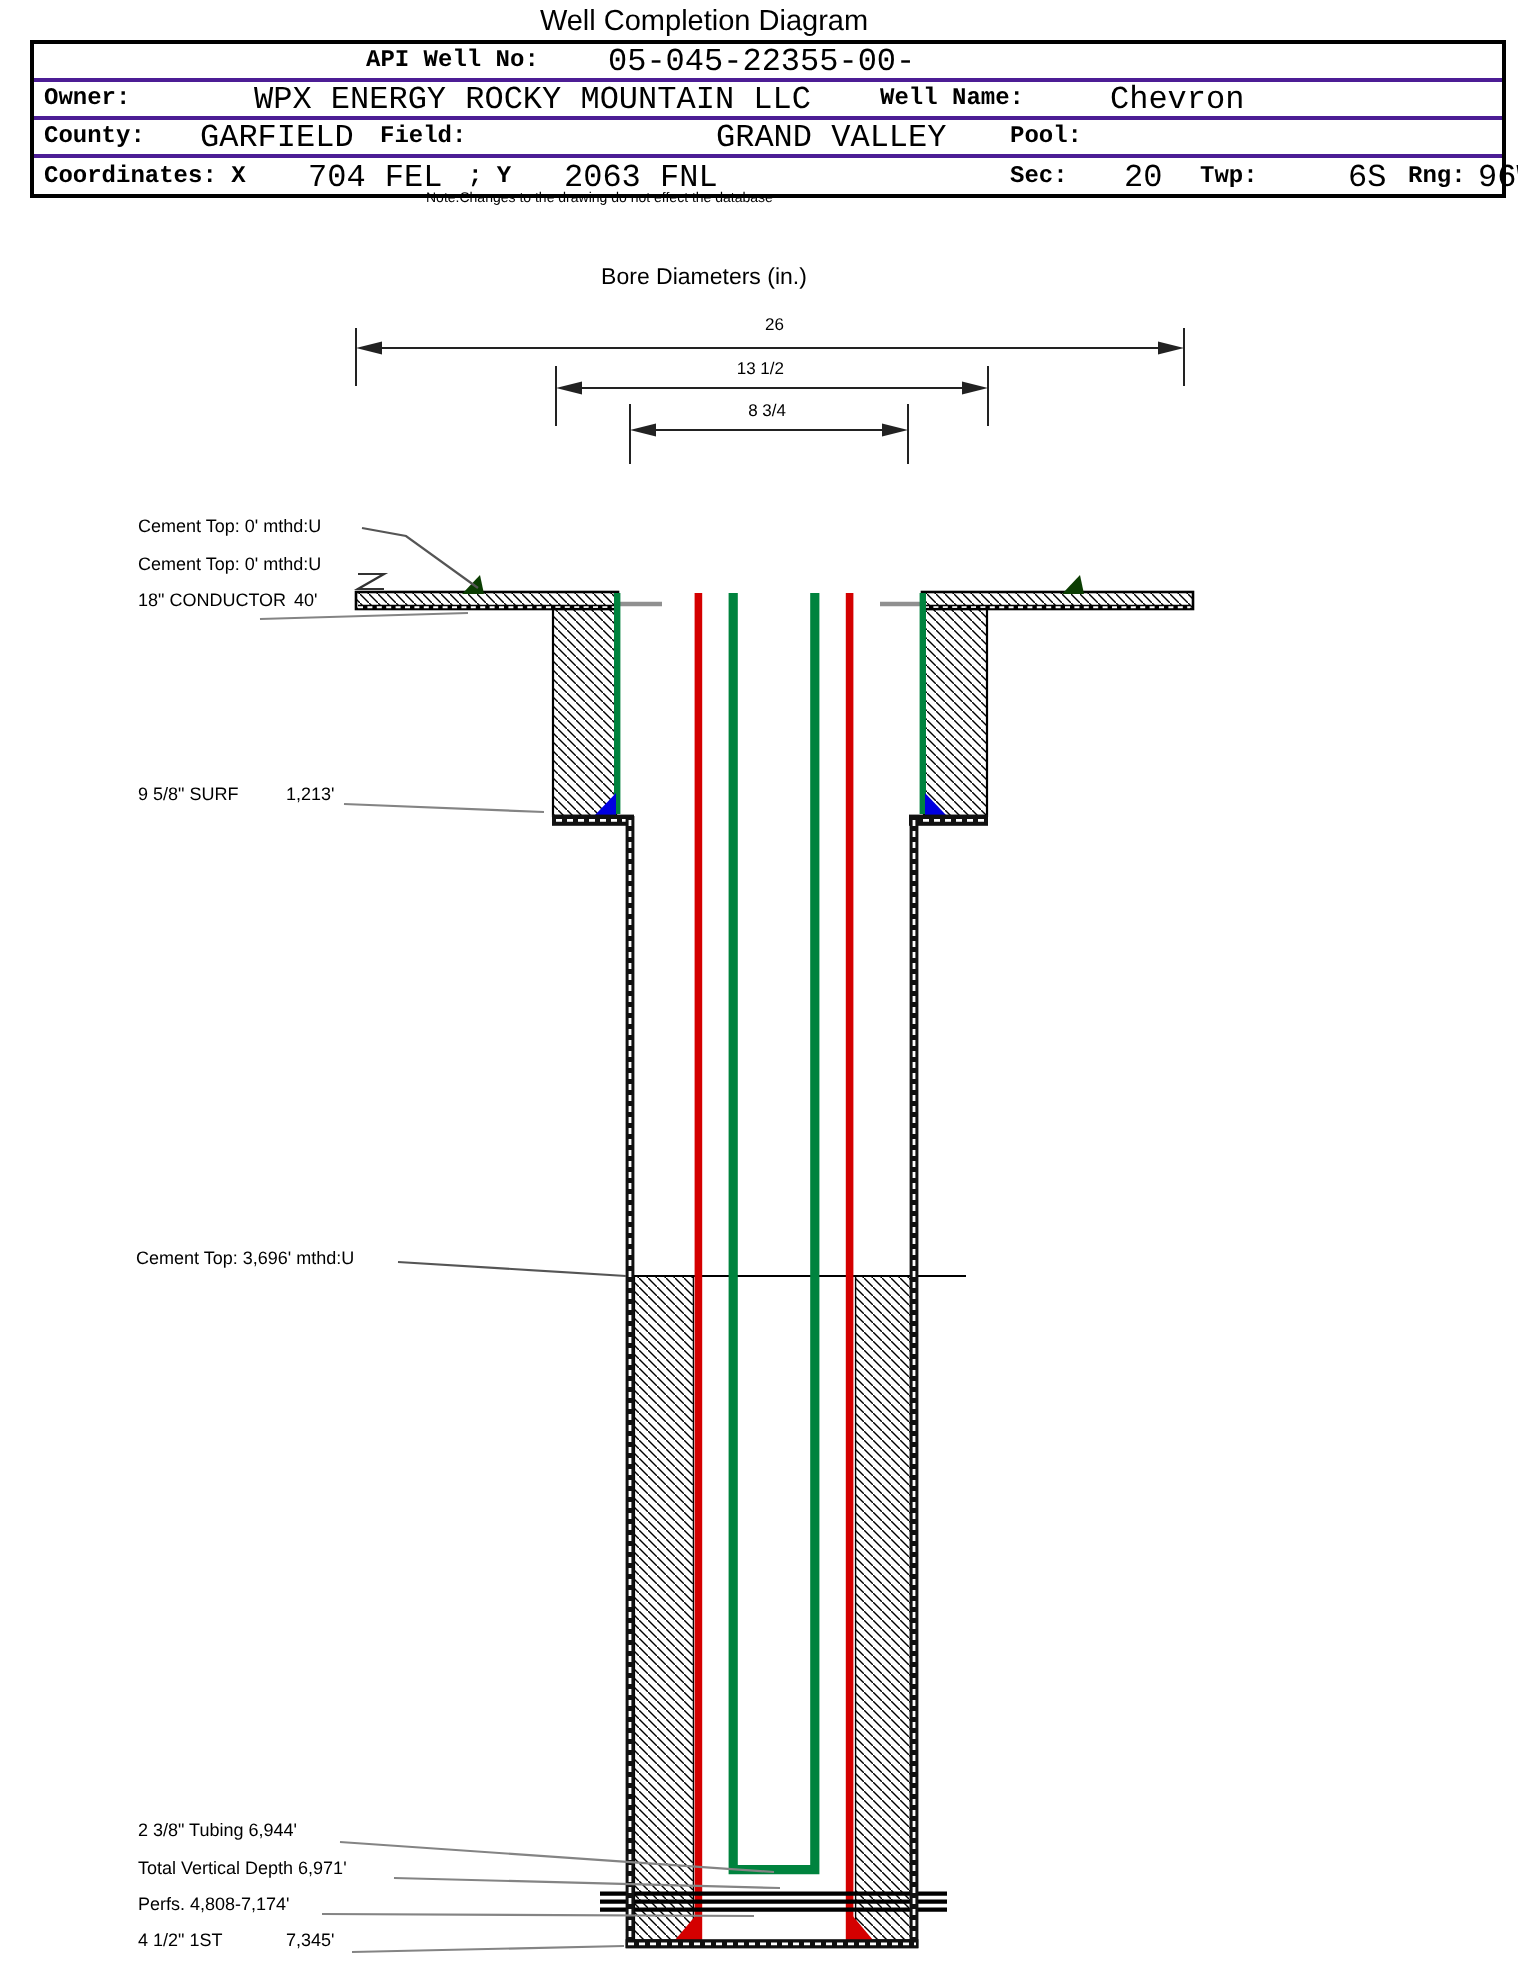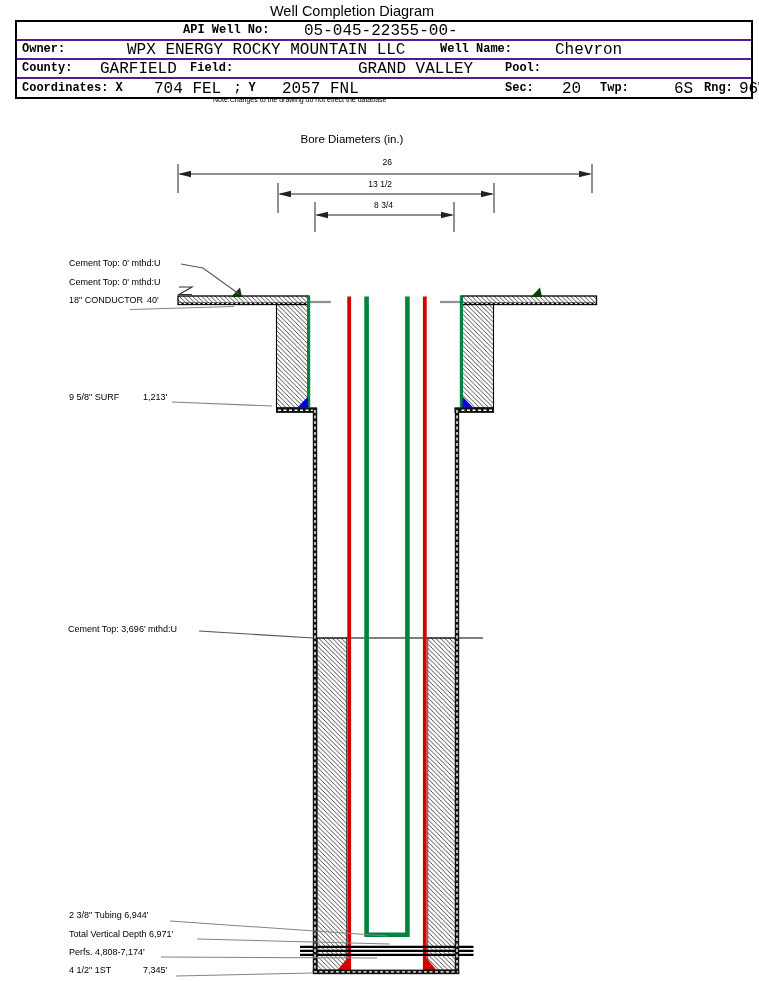--- a/index.html
+++ b/index.html
@@ -159,21 +159,21 @@
     <span class="val" style="left:83px">GARFIELD</span>
     <span class="lbl" style="left:173px">Field:</span>
     <span class="val" style="left:341px">GRAND VALLEY</span>
     <span class="lbl" style="left:488px">Pool:</span>
     <span class="val" style="left:545px"></span>
   </div>
   <div class="hrow last">
     <span class="lbl" style="left:5px">Coordinates: X</span>
     <span class="val" style="left:137px">704 FEL</span>
     <span class="lbl" style="left:217px">; Y</span>
-    <span class="val" style="left:265px">2057 FNL</span>
+    <span class="val" style="left:265px">2063 FNL</span>
     <span class="lbl" style="left:488px">Sec:</span>
     <span class="val" style="left:545px">20</span>
     <span class="lbl" style="left:583px">Twp:</span>
     <span class="val" style="left:657px">6S</span>
     <span class="lbl" style="left:687px">Rng:</span>
     <span class="val" style="left:722px">96W</span>
   </div>
 </div>
 
 <div class="abs note">Note:Changes to the drawing do not effect the database</div>

